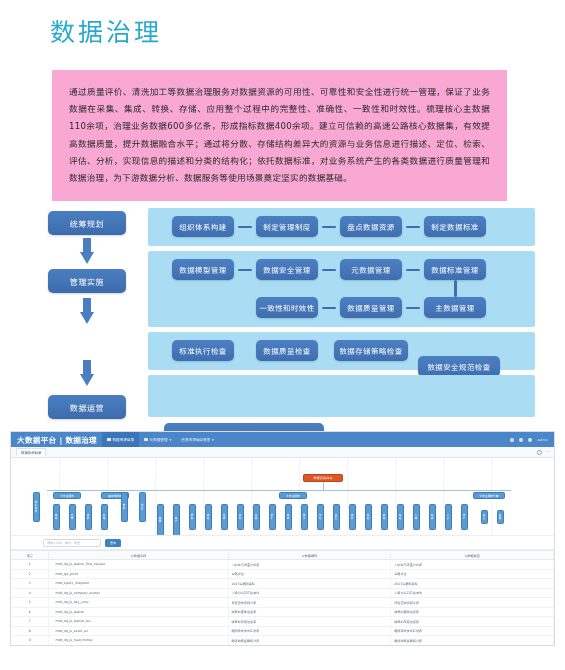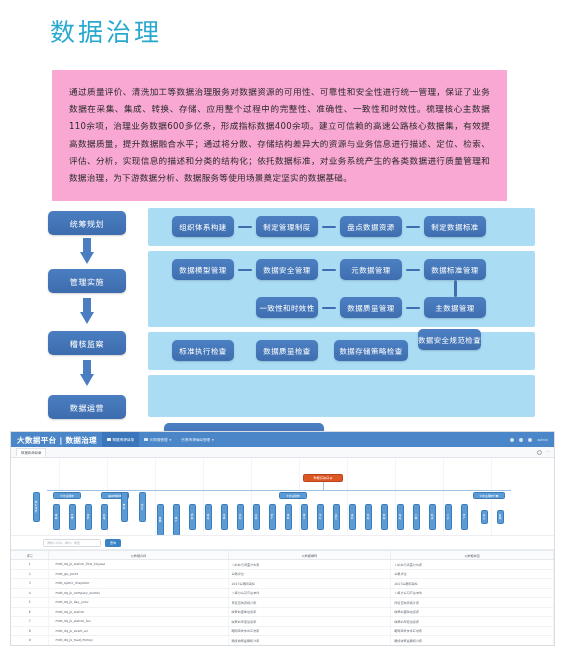--- a/index.html
+++ b/index.html
@@ -361,21 +361,20 @@
       <div class="stage-box s0">统筹规划</div>
       <div class="arrow-down a0">
         <div class="stem"></div>
           <div class="head"></div>
       </div>
       <div class="stage-box s1">管理实施</div>
       <div class="arrow-down a1">
         <div class="stem"></div>
           <div class="head"></div>
       </div>
-      <div class="stage-box s2">稽核监察</div>
       <div class="arrow-down a2">
         <div class="stem"></div>
           <div class="head"></div>
       </div>
       <div class="stage-box s3">数据运营</div>
     </div>
 
     <div class="flow-right">
 
       <div class="band b0"></div>
@@ -401,21 +400,21 @@
       <div class="node" style="left:108px; top:92px; width:62px;">一致性和时效性</div>
       <div class="connector-h" style="left:174px; top:101.5px; width:14px;"></div>
       <div class="node" style="left:192px; top:92px; width:62px;">数据质量管理</div>
       <div class="connector-h" style="left:258px; top:101.5px; width:14px;"></div>
       <div class="node" style="left:276px; top:92px; width:62px;">主数据管理</div>
 
       <div class="band b2"></div>
       <div class="node" style="left:24px;  top:135px; width:62px;">标准执行检查</div>
       <div class="node" style="left:108px; top:135px; width:62px;">数据质量检查</div>
       <div class="node" style="left:186px; top:135px; width:74px;">数据存储策略检查</div>
-      <div class="node" style="left:270px; top:124px; width:63px;font-family:Liberation Mono, monospace;">数据安全规范检查</div>
+      <div class="node" style="left:270px; top:151px; width:82px;font-family:Liberation Mono, monospace;">数据安全规范检查</div>
 
       <div class="band b3"></div>
       <div class="node wide" style="left:16px;  top:180px; width:160px;">数据资源价值评估</div>
     </div>
   </div>
 
   <div class="shot">
 
     <div class="shot-header">
       <div class="shot-brand">大数据平台 | 数据治理</div>

